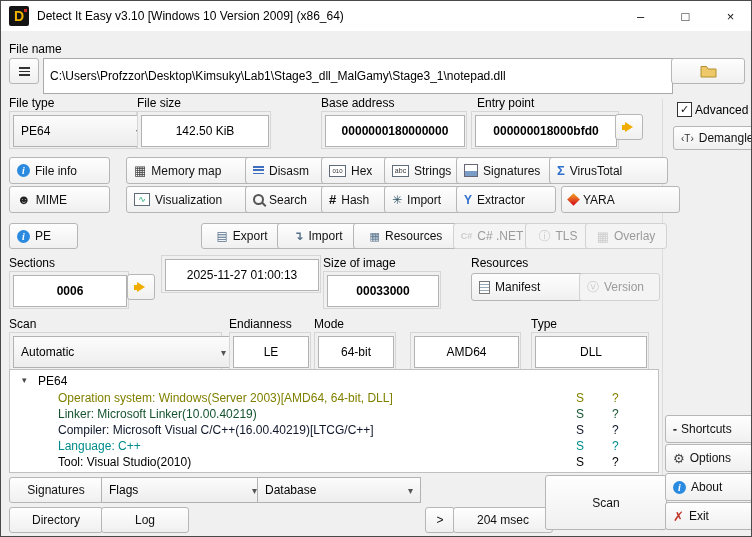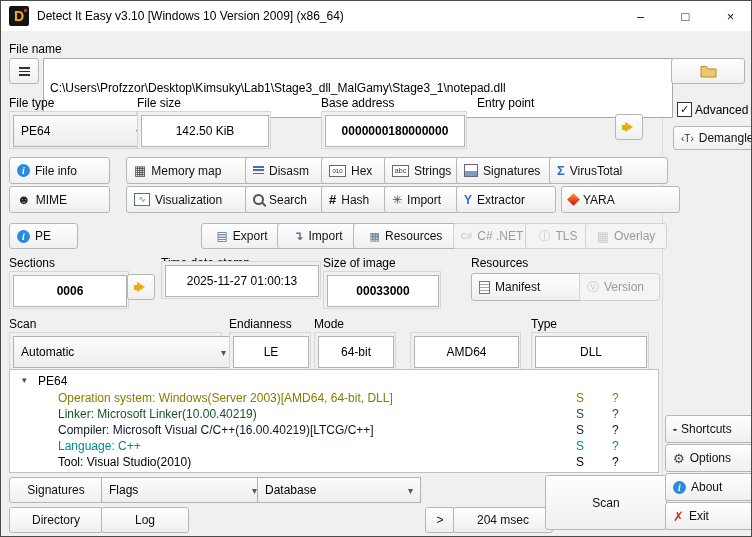--- a/index.html
+++ b/index.html
@@ -27,21 +27,21 @@
   .field{width:100%;height:100%;border:1px solid #b2b2b2;background:#fff;display:flex;align-items:center;
          justify-content:center;font-size:12px;white-space:nowrap;overflow:hidden;}
   .field.bold{font-weight:bold;}
   .combo{width:100%;height:100%;border:1px solid #b2b2b2;background:linear-gradient(#fcfcfc,#ededed);
          display:flex;align-items:center;padding:0 7px;font-size:12px;}
   .combo .arr{margin-left:auto;font-size:10px;color:#555;}
   .combo2{position:absolute;border:1px solid #b2b2b2;background:linear-gradient(#fcfcfc,#ededed);
          display:flex;align-items:center;padding:0 7px;font-size:12px;}
   .combo2 .arr{margin-left:auto;font-size:10px;color:#555;}
   input.path{position:absolute;border:1px solid #a9a9a9;background:#fff;font-family:inherit;font-size:12px;
-         padding:16px 6px;outline:none;}
+         padding:4px 6px;outline:none;}
   
   .ic{display:inline-flex;align-items:center;justify-content:center;flex:none;}
   .circle-i{width:13px;height:13px;border-radius:50%;background:#2a8adf;color:#fff;
          font-family:"Liberation Serif",serif;font-style:italic;font-weight:bold;font-size:10px;}
   .lines{width:11px;height:9px;background:repeating-linear-gradient(to bottom,currentColor 0 1.5px,transparent 1.5px 3.5px);}
   .tbox{border:1px solid #5f6b77;background:#fff;color:#333;font-size:6px;line-height:1;
          display:inline-flex;align-items:center;justify-content:center;}
   .sigbox{width:12px;height:11px;border:1px solid #667;background:linear-gradient(#fff 55%,#7a9cc6 55%);}
   .mag{width:7px;height:7px;border:2px solid #555;border-radius:50%;position:relative;}
   .mag::after{content:"";position:absolute;width:2px;height:5px;background:#555;transform:rotate(-45deg);right:-3px;bottom:-4px;}
@@ -111,20 +111,23 @@
       <span>PE64</span>
       <span class="arr">▾</span>
     </div>
   </div>
   <div class="frame" style="left:136px;top:110px;width:126px;height:30px;">
     <div class="field">142.50 KiB</div>
   </div>
   <div class="frame" style="left:320px;top:110px;width:138px;height:30px;">
     <div class="field bold">0000000180000000</div>
   </div>
+  <div class="frame" style="left:470px;top:110px;width:140px;height:30px;">
+    <div class="field bold">000000018000bfd0</div>
+  </div>
   <div class="arrow-btn" style="left:614px;top:113px;width:26px;height:24px;">
     <span class="yarrow"></span>
   </div>
 
   <div class="cb" style="left:676px;top:101px;">
     <span>✓</span>
   </div>
   <div class="lbl" style="left:694px;top:102px;">Advanced</div>
   <div class="btn left" style="left:672px;top:125px;width:74px;height:22px;">
     <span class="ic" style="font-size:10px;color:#333;">‹T›</span>
@@ -222,21 +225,21 @@
   <div class="lbl" style="left:160px;top:255px;">Time date stamp</div>
   <div class="lbl" style="left:322px;top:255px;">Size of image</div>
   <div class="lbl" style="left:470px;top:255px;">Resources</div>
 
   <div class="frame" style="left:8px;top:270px;width:112px;height:30px;">
     <div class="field bold">0006</div>
   </div>
   <div class="arrow-btn" style="left:126px;top:273px;width:26px;height:24px;">
     <span class="yarrow"></span>
   </div>
-  <div class="frame" style="left:160px;top:260px;width:152px;height:30px;">
+  <div class="frame" style="left:160px;top:254px;width:152px;height:30px;">
     <div class="field">2025-11-27 01:00:13</div>
   </div>
   <div class="frame" style="left:322px;top:270px;width:110px;height:30px;">
     <div class="field bold">00033000</div>
   </div>
   <div class="btn left" style="left:470px;top:272px;width:100px;height:26px;">
     <span class="ic doc"></span>
     <span>Manifest</span>
   </div>
   <div class="btn disabled left" style="left:578px;top:272px;width:68px;height:26px;">

